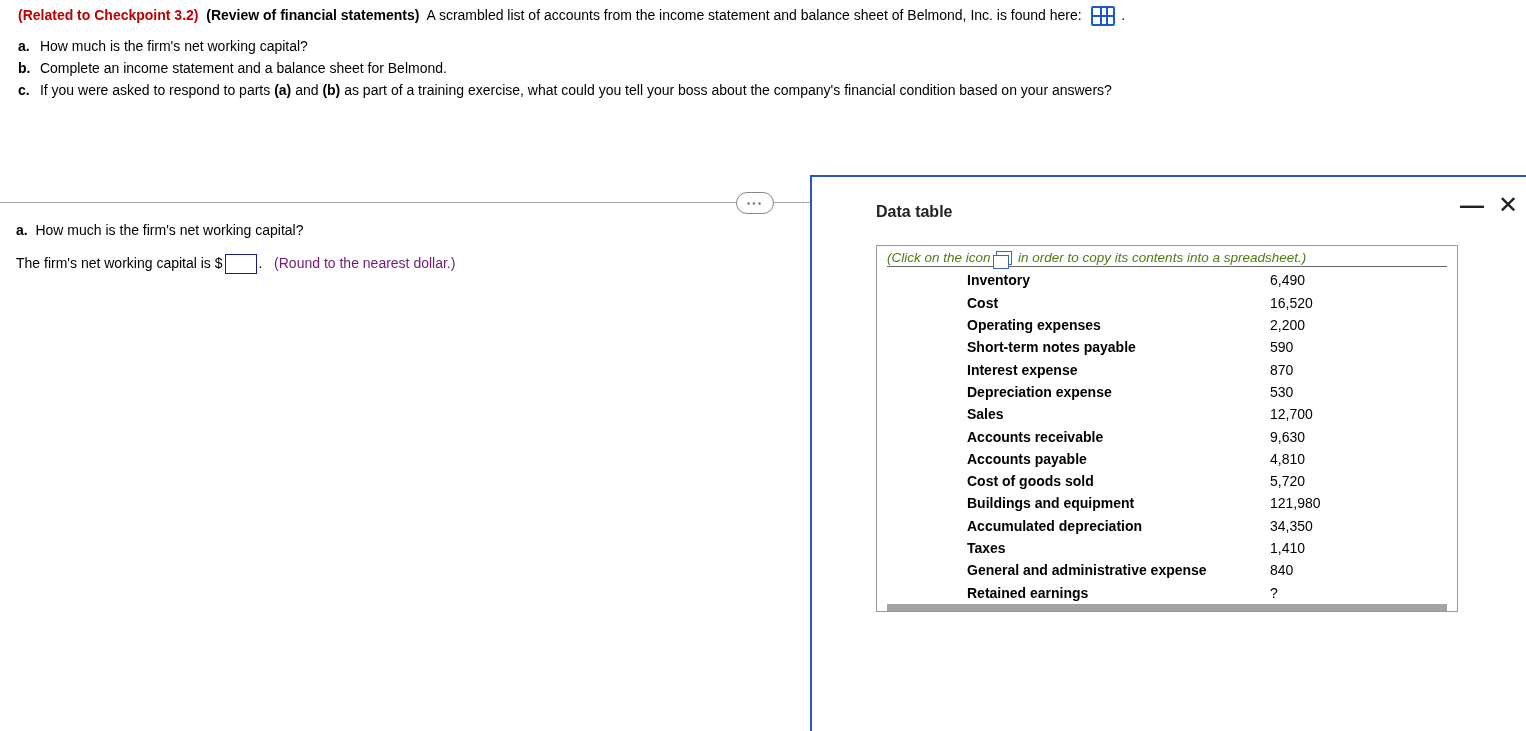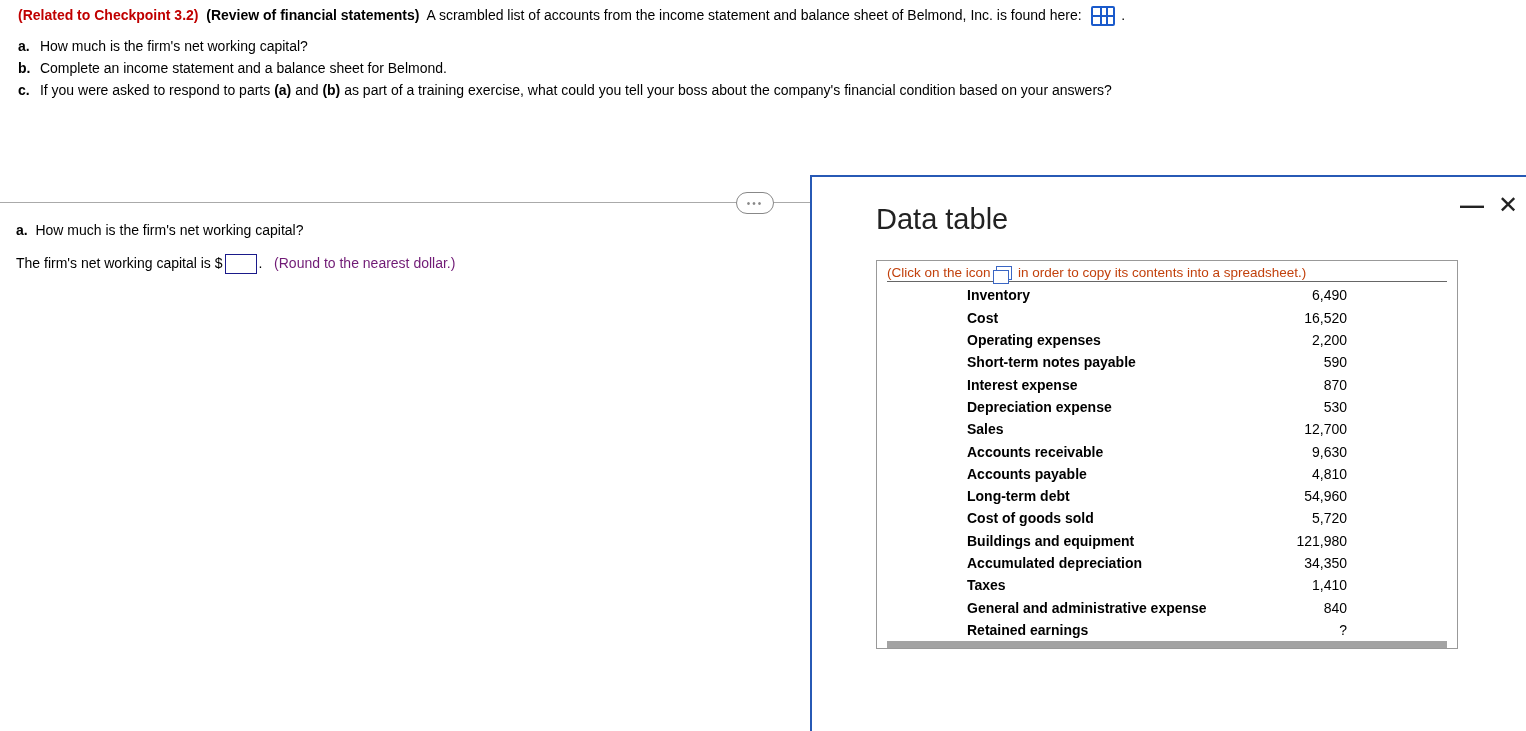--- a/index.html
+++ b/index.html
@@ -15,31 +15,31 @@
   .qlist li{margin:0;line-height:1.55}
   .qlist .lbl{font-weight:bold;display:inline-block;width:18px}
   .divider{position:absolute;left:0;width:810px;top:202px;height:0;border-top:1px solid #aaa}
   .divider-handle{position:absolute;left:736px;top:192px;width:36px;height:20px;border:1px solid #888;border-radius:12px;background:#fff;display:flex;align-items:center;justify-content:center;font-size:10px;color:#888;letter-spacing:2px}
   .ans-block{position:absolute;left:16px;top:222px;width:760px}
   .ans-q{margin:0 0 14px 0}
   .ans-line{line-height:1.6}
   .ibox{display:inline-block;width:30px;height:18px;border:1px solid #1a1a8a;vertical-align:middle;margin:0 2px}
   .hint{color:#701a75}
   .panel{position:absolute;left:810px;top:175px;right:0;bottom:0;border-left:2px solid #2759b5;border-top:2px solid #2759b5;background:#fff;padding:26px 46px 0 64px;box-sizing:border-box}
-  .panel-title{font-size:29px;font-weight:normal;margin:0 0 24px 0;color:#222}
+  .panel-title{font-size:16px;font-weight:bold;margin:0 0 24px 0;color:#222}
   .panel-close{position:absolute;right:8px;top:14px;font-size:24px;color:#222;cursor:pointer}
   .panel-min{position:absolute;right:42px;top:14px;font-size:24px;color:#222;font-weight:bold}
   .tbl-wrap{border:1px solid #999;padding:4px 10px 0 10px;width:582px;box-sizing:border-box}
-  .tbl-note{color:#c2410c;border-bottom:1px solid #666;padding:0 0 1px 0;margin:0 0 2px 0;font-size:13.5px}
+  .tbl-note{font-style:italic;color:#4d7c0f;border-bottom:1px solid #666;padding:0 0 1px 0;margin:0 0 2px 0;font-size:13.5px}
   .copy-icon{display:inline-block;width:14px;height:12px;border:1.5px solid #3a66c4;vertical-align:middle;position:relative;margin:0 2px}
   .copy-icon::after{content:"";position:absolute;left:-4px;top:3px;width:14px;height:12px;border:1.5px solid #3a66c4;background:#fff}
   table.data{width:100%;border-collapse:collapse;font-size:14px}
   table.data td{padding:1px 4px;line-height:1.45}
   table.data td:first-child{font-weight:bold;padding-left:80px;white-space:nowrap}
-  table.data td:last-child{text-align:right;padding-right:100px;white-space:nowrap}
+  table.data td:last-child{text-align:left;padding-right:100px;white-space:nowrap}
   table.data tr.last td{border-bottom:7px solid #a3a3a3}
 </style>
 </head>
 <body>
 
 <div class="page">
 
   <div class="top">
     <p class="line1">
       <span class="red">(Related to Checkpoint 3.2)</span>&nbsp;
@@ -111,24 +111,20 @@
             </tr>
             <tr>
               <td>Accounts receivable</td>
               <td>9,630</td>
             </tr>
             <tr>
               <td>Accounts payable</td>
               <td>4,810</td>
             </tr>
             <tr>
-              <td>Long-term debt</td>
-              <td>54,960</td>
-            </tr>
-            <tr>
               <td>Cost of goods sold</td>
               <td>5,720</td>
             </tr>
             <tr>
               <td>Buildings and equipment</td>
               <td>121,980</td>
             </tr>
             <tr>
               <td>Accumulated depreciation</td>
               <td>34,350</td>

